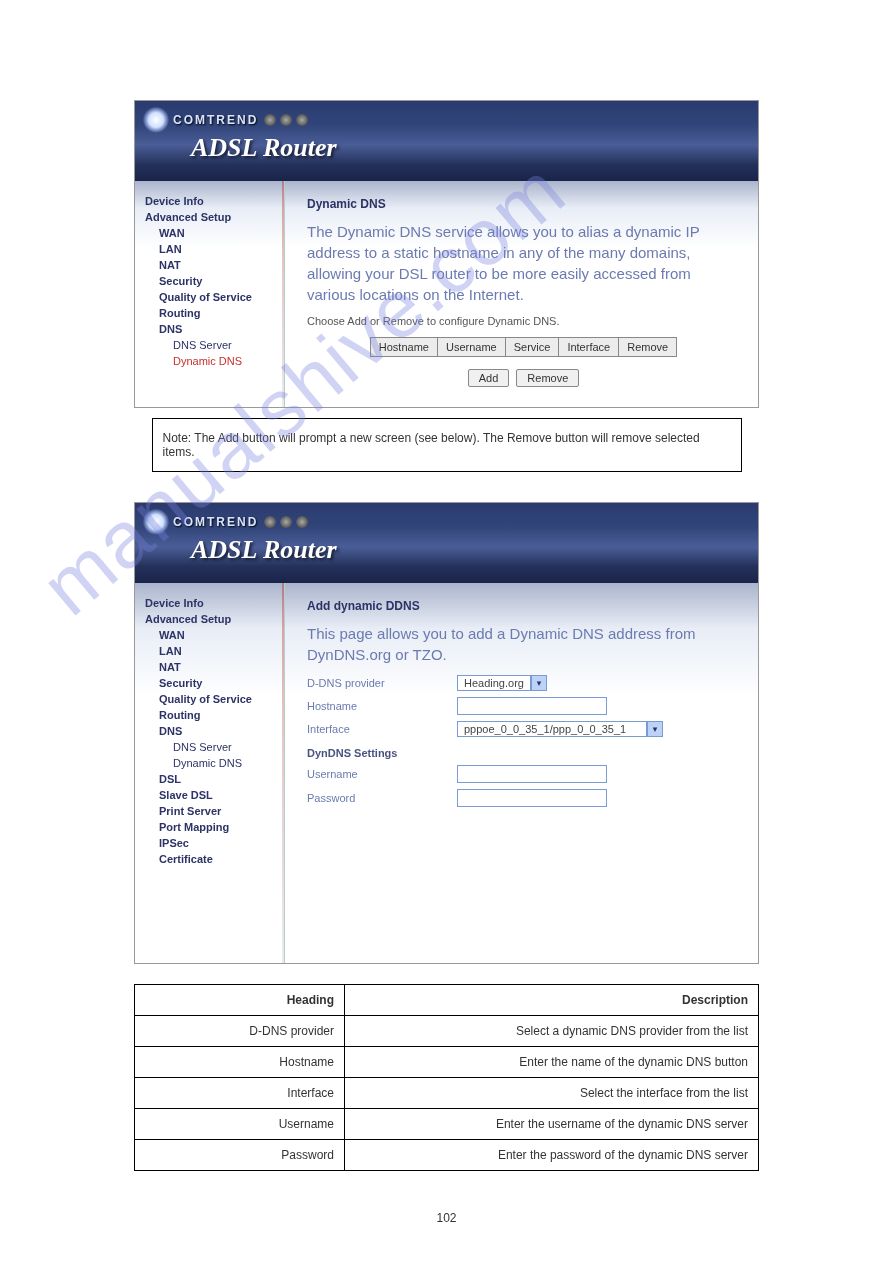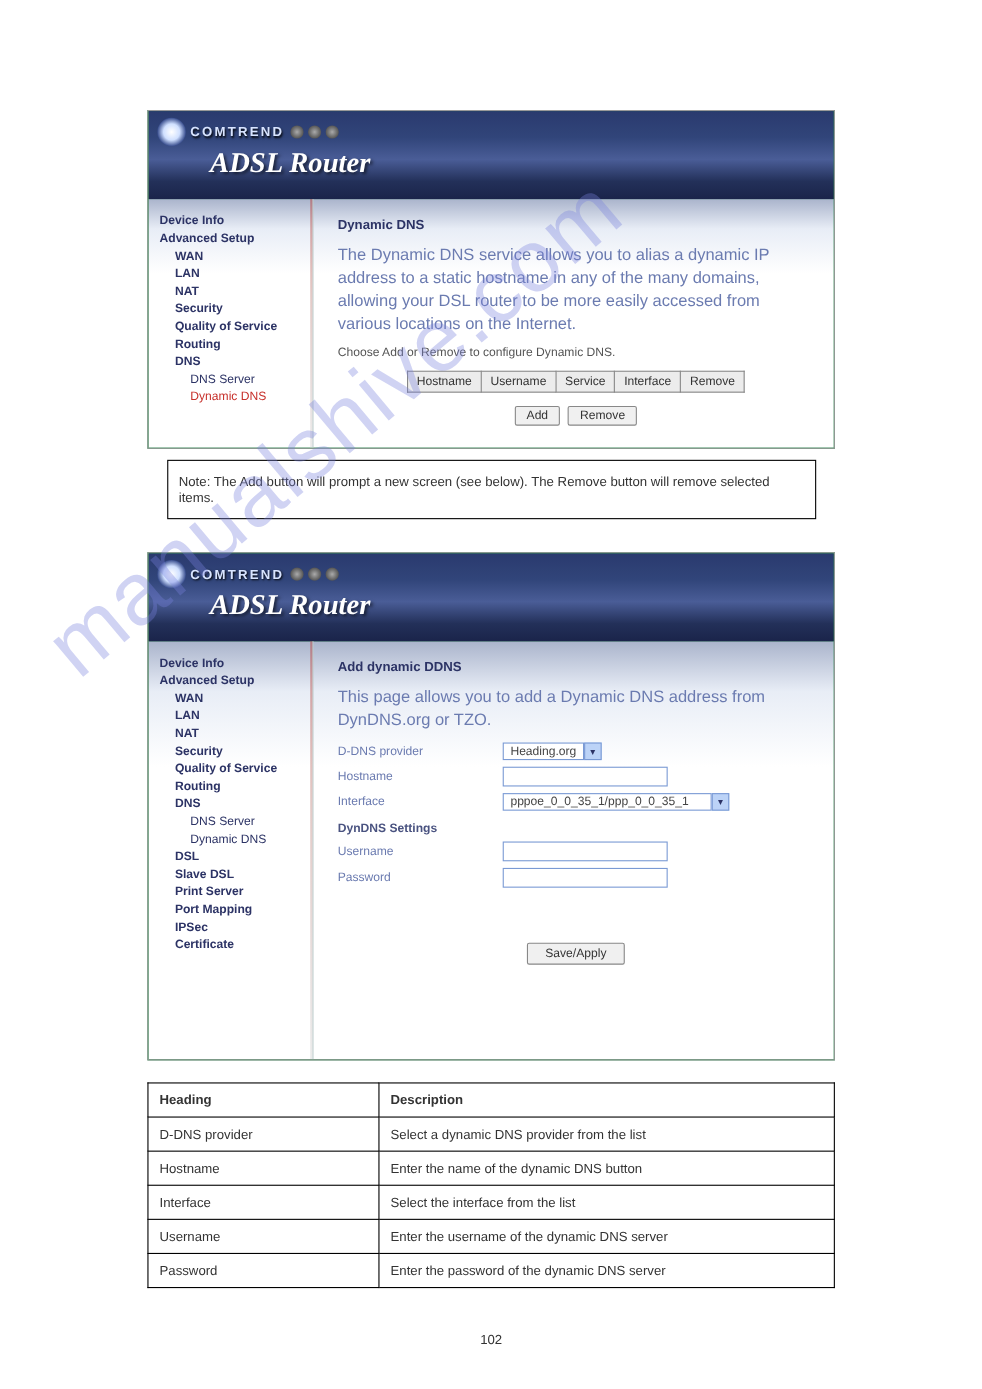--- a/index.html
+++ b/index.html
@@ -30,21 +30,21 @@
   .btn-row { text-align: center; }
   .btn { display: inline-block; border: 1px solid #7a8; background: #f0f0f0; padding: 2px 10px; font-size: 11px; color: #333; cursor: pointer; border-radius: 2px; margin: 0 2px; border-color: #888; }
   .form-row { display: flex; align-items: center; margin: 6px 0; }
   .form-label { width: 150px; color: #6b7bb0; font-size: 11px; }
   .select { border: 1px solid #7a9ad4; background: #fff; font-size: 11px; padding: 1px 2px; }
   .select-arrow { display:inline-block; width:16px; height:16px; background:#bcd3f7; border:1px solid #7a9ad4; text-align:center; font-size:9px; line-height:14px; color:#2c3365; vertical-align:middle; }
   .text-input { border: 1px solid #7a9ad4; background: #fff; width: 150px; height: 18px; font-size: 11px; padding: 1px 4px; }
   .section-sub { font-weight: bold; color: #4a5380; font-size: 11px; margin-top: 10px; }
   .note-box { border: 1px solid #000; width: 590px; margin: 10px auto 30px; padding: 12px 10px; font-size: 12px; }
   table.info-table { border-collapse: collapse; width: 625px; margin: 20px auto 0; font-size: 12px; }
-  table.info-table th, table.info-table td { border: 1px solid #000; padding: 8px 10px; text-align: left; vertical-align: top; }
+  table.info-table th, table.info-table td { border: 1px solid #000; padding: 8px 10px; text-align: right; vertical-align: top; }
   .info-head-left { width: 210px; }
   .watermark { position: absolute; left: 80px; top: 200px; width: 600px; height: 600px; pointer-events: none; z-index: 50; font-size: 80px; color: rgba(120,130,220,0.35); transform: rotate(-40deg); transform-origin: center; font-family: Arial, sans-serif; white-space: nowrap; letter-spacing: 2px; }
   .page-num { text-align: center; font-size: 12px; color: #333; margin-top: 40px; }
 </style>
 </head>
 <body>
 
 <div class="page-wrap">
   <div class="watermark">manualshive.com</div>
 
@@ -159,23 +159,20 @@
         <div class="section-sub">DynDNS Settings</div>
         <div class="form-row">
           <span class="form-label">Username</span>
           <input class="text-input" style="">
         </div>
         <div class="form-row">
           <span class="form-label">Password</span>
           <input class="text-input" type="password" style="">
         </div>
 
-        <div class="btn-row" style="margin-top:50px;">
-          <span class="btn" style="padding:3px 16px;">Save/Apply</span>
-        </div>
       </div>
     </div>
   </div>
 
   <table class="info-table">
     <tbody>
         <tr>
       <th class="info-head-left">Heading</th>
       <th>Description</th>
     </tr>

